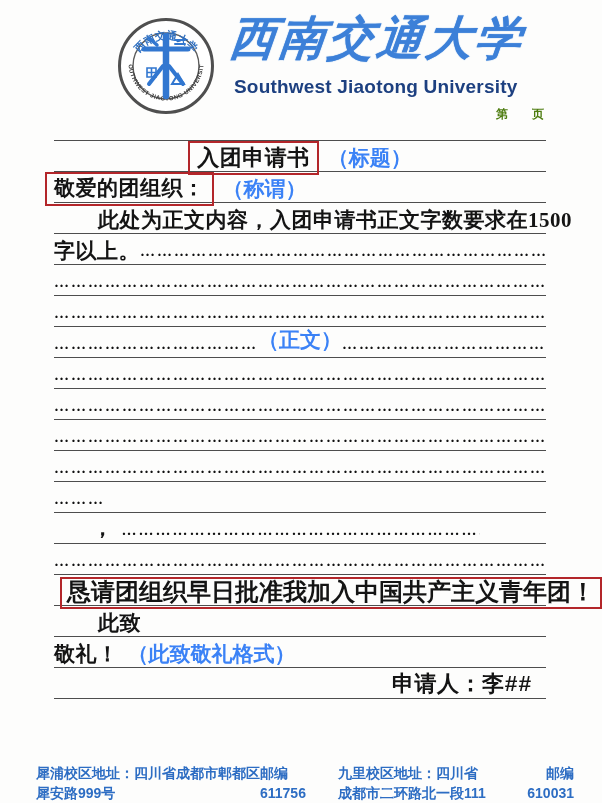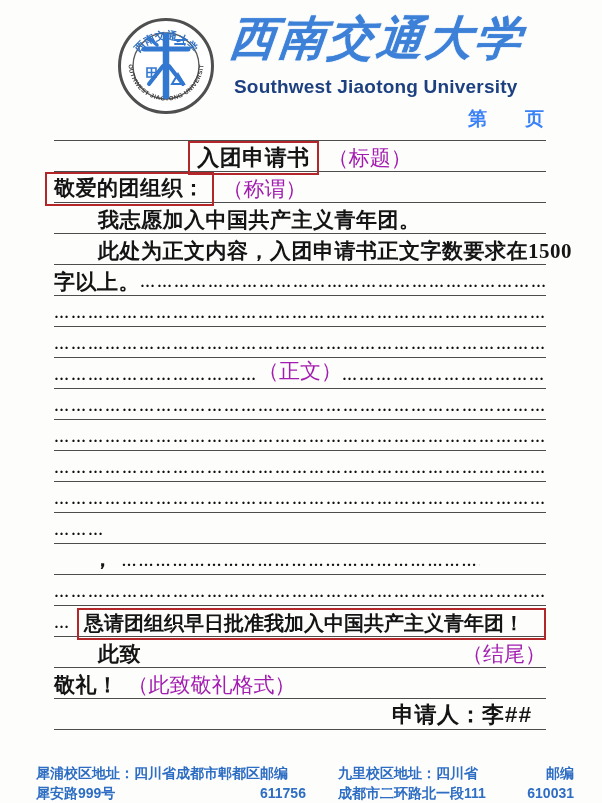--- a/index.html
+++ b/index.html
@@ -19,53 +19,53 @@
     text-shadow:0 0 1px #3c80d8;
   }
   .wordmark-en{
     position:absolute; left:234px; top:76px; width:300px;
     font-family:"Liberation Sans","DejaVu Sans",sans-serif;
     font-size:19px; font-weight:bold; color:#1d4080; letter-spacing:0.2px;
     white-space:nowrap;
   }
   .page-label{
     position:absolute; right:58px; top:106px;
-    font-size:19px; font-weight:bold; color:#3b82f6; white-space:pre;
+    font-size:12px; font-weight:bold; color:#4d7c0f; white-space:pre;
   }
   
   .rows{
     position:absolute; left:54px; top:140px; width:492px;
     border-top:1.5px solid #4d4d4d;
   }
   .row{
     position:relative; height:30px;
     border-bottom:1.5px solid #4d4d4d;
     display:flex; align-items:flex-end; white-space:nowrap;
   }
   .cjk{font-weight:bold; font-size:21px; line-height:25px; letter-spacing:0.5px; color:#141414;}
-  .red{color:#a21caf; font-weight:normal; font-size:21px; line-height:25px;}
+  .red{color:#3b82f6; font-weight:bold; font-size:21px; line-height:25px;}
   .redbox{
     border:2.2px solid #b3262a; background:transparent;
     display:flex; align-items:center; padding:2px 7px 3px;
     margin-bottom:-4px; position:relative; z-index:2;
   }
   .center{justify-content:center;align-items:flex-end;}
   .indent{padding-left:44px;}
   .dots{
     overflow:hidden; white-space:nowrap; flex:0 1 auto;
     font-size:15px; font-weight:bold; letter-spacing:2px;
     line-height:1; padding-bottom:5px; color:#111;
   }
   .dots.fill{flex:1 1 auto;}
   .salutation-box{margin-left:-9px;justify-content:flex-end;}
   .title-box .cjk{font-size:22px;}
   .ann-gap{margin-left:9px;}
   .body-label{padding-bottom:1px; transform:translateY(-3px);}
   .closing-box{flex:1; margin-left:6px; padding:1px 5px 2px;}
-  .closing-box .cjk{font-size:20px; letter-spacing:0;}
+  .closing-box .cjk{font-size:24px; letter-spacing:0;}
   .comma-cell{padding-left:38px; padding-bottom:2px;}
   .dots-mid{width:358px; margin-left:8px;}
   .sig-label{position:absolute; left:92px; top:-13px; z-index:2;}
   .applicant-cell{margin-left:auto; padding-right:14px;}
   .big{font-size:22px;font-family:Liberation Mono, monospace;}
   .ending-ann{margin-left:auto;}
   .last{border-bottom-width:2.5px;}
   
   .footer{
     position:absolute; left:36px; right:28px; top:763px;
@@ -122,23 +122,20 @@
       <span class="red ann-gap">（标题）</span>
     </div>
 
     <div class="row">
       <span class="redbox salutation-box">
         <span class="cjk">敬爱的团组织：</span>
       </span>
       <span class="red ann-gap">（称谓）</span>
     </div>
 
-    <div class="row">
-      <span class="cjk indent">我志愿加入中国共产主义青年团。</span>
-    </div>
 
     <div class="row">
       <span class="cjk indent">此处为正文内容，入团申请书正文字数要求在1500</span>
     </div>
 
     <div class="row">
       <span class="cjk">字以上。</span>
       <span class="dots fill">………………………………………………………………………………………………………………</span>
     </div>
 
@@ -187,21 +184,20 @@
 
     <div class="row">
       <span class="dots">…</span>
       <span class="redbox closing-box">
         <span class="cjk">恳请团组织早日批准我加入中国共产主义青年团！</span>
       </span>
     </div>
 
     <div class="row">
       <span class="cjk indent">此致</span>
-      <span class="red ending-ann">（结尾）</span>
     </div>
 
     <div class="row">
       <span class="cjk">敬礼！</span>
       <span class="red ann-gap">（此致敬礼格式）</span>
     </div>
 
     <div class="row">
       <span class="cjk big applicant-cell">申请人：李##</span>
     </div>

